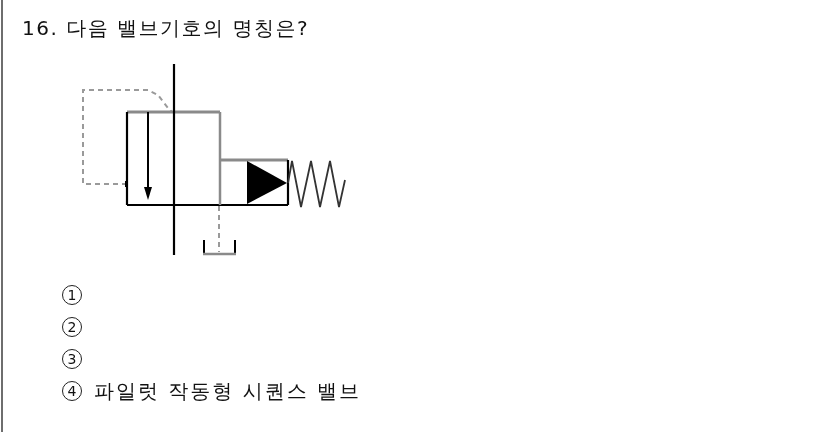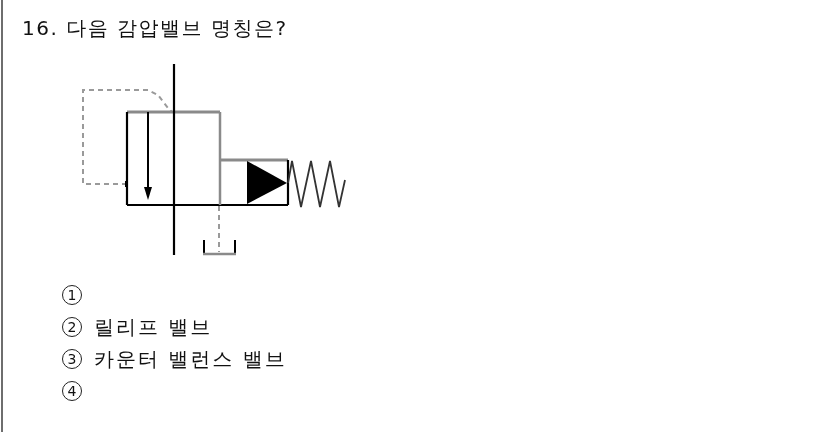--- a/index.html
+++ b/index.html
@@ -70,21 +70,21 @@
       line-height: 18px;
     }
   </style>
 </head>
 <body>
 
 <div class="left-border"></div>
 
 <div class="question-title">
   <span>16.</span>
-  <span>다음 감압밸브 명칭은?</span>
+  <span>다음 밸브기호의 명칭은?</span>
 </div>
 
 <svg class="diagram" viewBox="0 0 826 432" xmlns="http://www.w3.org/2000/svg">
 
   <g fill="none" stroke="#9a9a9a" stroke-width="2" stroke-dasharray="5,4">
     <polyline points="127,184 83,184 83,90 148,90 158,95 168,108 172,112"></polyline>
   </g>
 
   <g>
     <line x1="127" y1="112" x2="220" y2="112" stroke="#8a8a8a" stroke-width="3"></line>
@@ -117,22 +117,21 @@
     <line x1="203" y1="254" x2="236" y2="254" stroke="#8a8a8a" stroke-width="2.5"></line>
   </g>
 </svg>
 
 <ul class="options">
   <li class="option">
     <span class="option-marker">1</span>
   </li>
   <li class="option">
     <span class="option-marker">2</span>
-    <span>릴리프 밸브</span>
   </li>
   <li class="option">
     <span class="option-marker">3</span>
-    <span>카운터 밸런스 밸브</span>
   </li>
   <li class="option">
     <span class="option-marker">4</span>
+    <span>파일럿 작동형 시퀀스 밸브</span>
   </li>
 </ul>
 
 </body></html>

